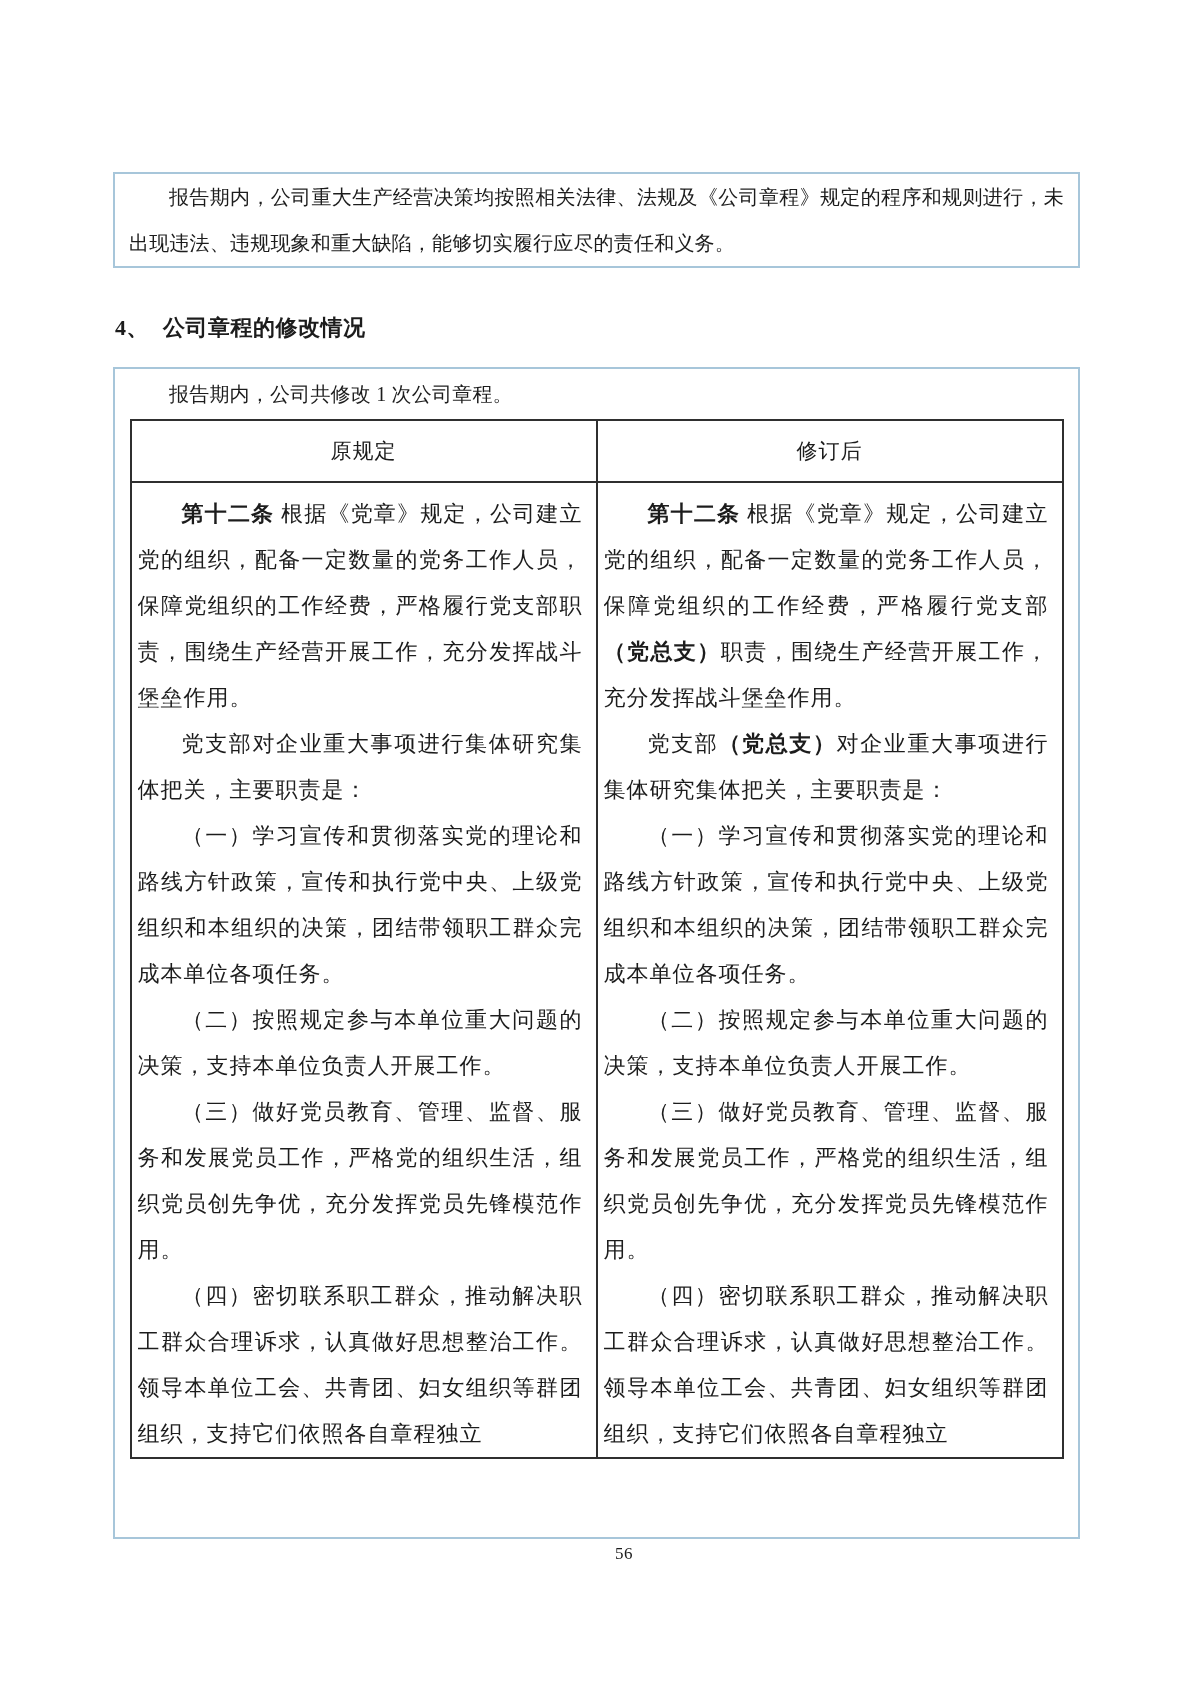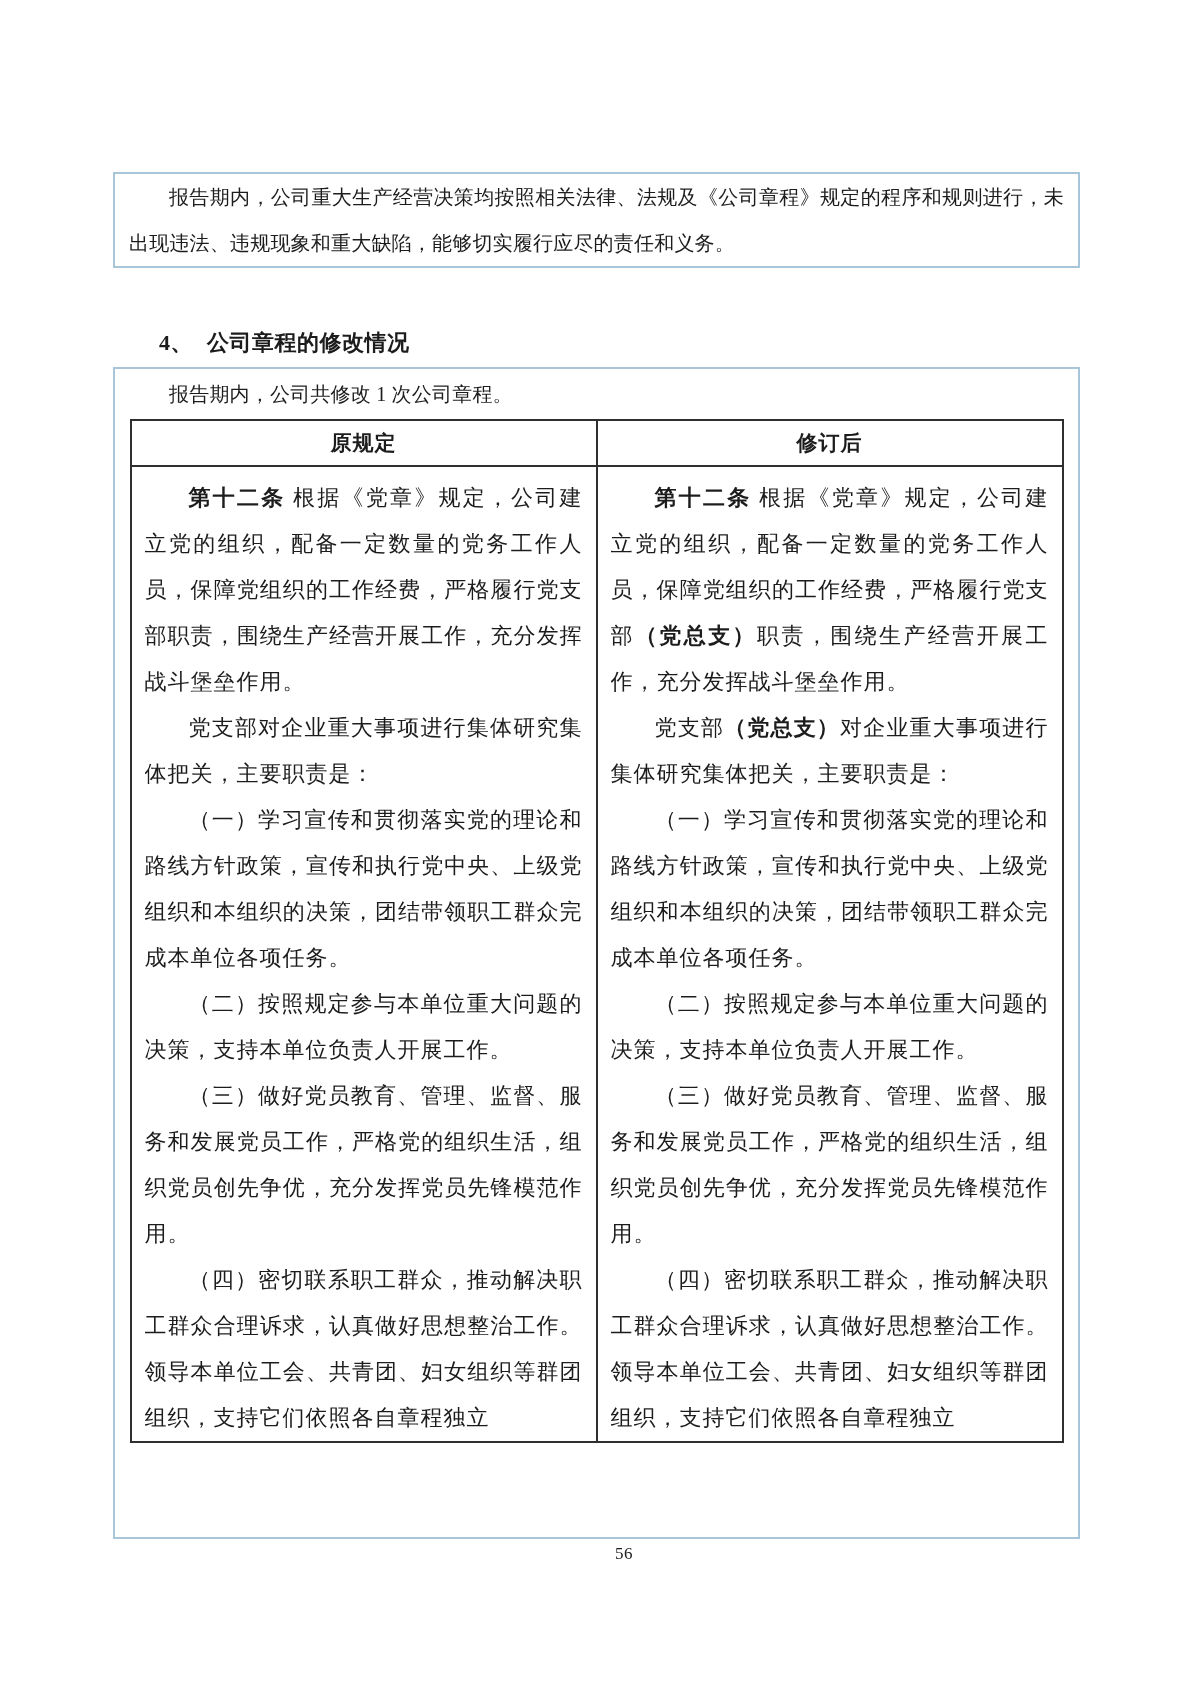--- a/index.html
+++ b/index.html
@@ -12,21 +12,21 @@
     overflow:hidden;
   }
   .heading{
     position:absolute;left:115px;
     font-size:22px;font-weight:bold;line-height:28px;
     letter-spacing:0.5px;
     white-space:nowrap;
   }
   .heading .num{margin-right:14px;}
   #heading3{top:148px;margin-top:48px;}
-  #heading4{top:329px;margin-left:44px;}
+  #heading4{top:314px;}
   .bluebox{
     position:absolute;left:113px;width:967px;
     box-sizing:border-box;
     border:2px solid #a7c6da;
     background:#ffffff;
     padding:0 14px;
     overflow:hidden;
   }
   #box3{top:172px;height:96px;}
   #box4{top:367px;height:1172px;padding-top:2px;}
@@ -40,29 +40,29 @@
     border-collapse:collapse;
     width:934px;
     margin:2px auto 0 auto;
     table-layout:fixed;
   }
   table.cmp th, table.cmp td{
     border:2px solid #2f2f2f;
   }
   table.cmp th{
     height:36px;
-    font-size:21px;font-weight:bold;
+    font-size:21px;font-weight:normal;
     text-align:center;vertical-align:middle;
     letter-spacing:1px;
-    padding:4px;
+    padding:12px;
   }
   table.cmp td{
     width:50%;
     vertical-align:top;
-    padding:8px 13px 0 13px;
+    padding:8px 13px 0 6px;
   }
   .cellwrap{height:966px;overflow:hidden;}
   .cellwrap p{
     margin:0;
     font-size:22px;line-height:46px;letter-spacing:1px;
     text-align:justify;text-justify:inter-ideograph;
     text-indent:2em;
   }
   .cellwrap .bold{font-weight:bold;}
   .footer{

